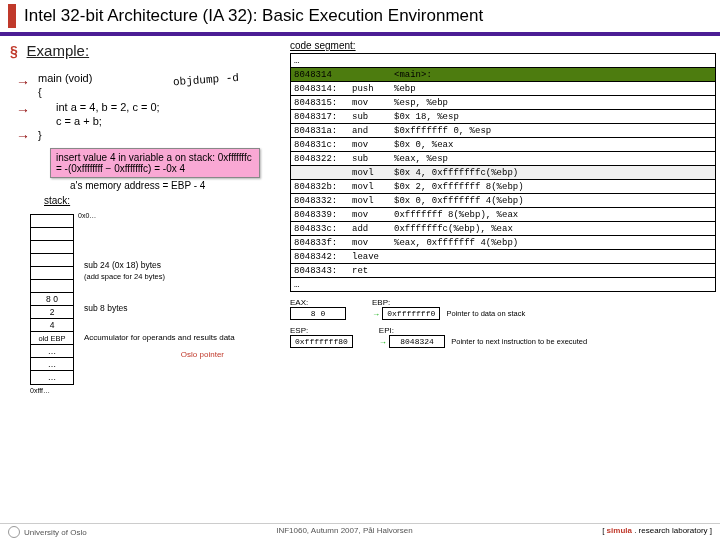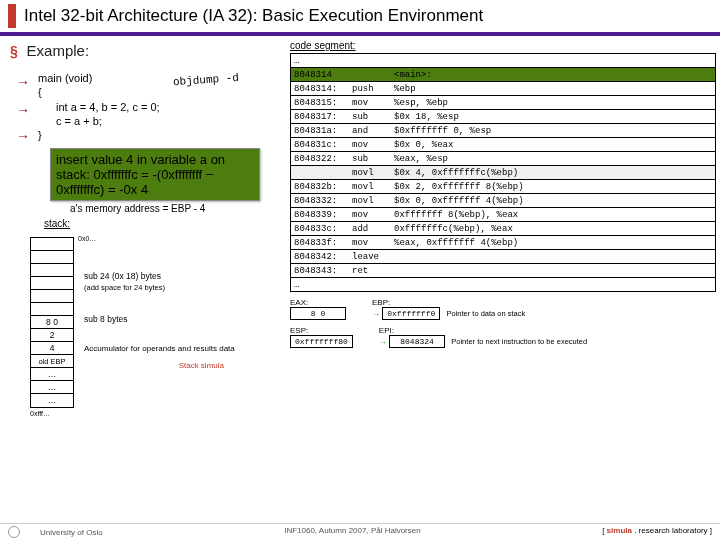--- a/index.html
+++ b/index.html
@@ -4,25 +4,25 @@
 <style>
   * { margin: 0; padding: 0; box-sizing: border-box; }
   body { font-family: Arial, sans-serif; font-size: 10px; width: 720px; height: 540px; background: #fff; position: relative; overflow: hidden; }
   .title-bar { display: flex; align-items: center; padding: 4px 8px; border-bottom: 4px solid #4c1d95; }
   .red-block { width: 8px; height: 24px; background: #c0392b; margin-right: 8px; }
   .title { font-size: 17px; font-weight: normal; color: #000; }
   .main { display: flex; position: relative; }
   .left { width: 290px; padding: 6px 4px 0 10px; position: relative; }
   .right { flex: 1; padding: 4px 4px 0 0; }
   .bullet { color: #c0392b; font-size: 14px; font-weight: bold; margin-right: 6px; }
-  .example-lbl { font-size: 15px; color: #222; }
+  .example-lbl { font-size: 15px; color: #222; text-decoration: underline; }
   .code-snip { margin: 12px 0 0 28px; font-size: 11px; color: #000; font-family: Arial; line-height: 1.3; position: relative; }
   .arrow-right { position: absolute; color: #8b0000; font-size: 14px; }
   .objdump { position: absolute; left: 135px; top: 2px; font-family: 'Courier New', monospace; font-size: 11px; transform: rotate(-4deg); }
-  .note-box { background: #4d7c0f; border: 1px solid #888; padding: 3px 5px; font-size: 13px; margin: 6px 0 2px 40px; width: 210px; box-shadow: 1px 1px 2px rgba(0,0,0,0.3); }
+  .note-box { background: #f9a8d4; border: 1px solid #888; padding: 3px 5px; font-size: 10px; margin: 6px 0 2px 40px; width: 210px; box-shadow: 1px 1px 2px rgba(0,0,0,0.3); }
   .note-small { font-size: 10px; margin-left: 60px; margin-top: 2px; }
   .stack-lbl { font-size: 10px; text-decoration: underline; margin: 4px 0 0 6px; padding-left: 28px; }
   .stack-area { position: relative; margin-left: 20px; }
   .hex-top { position: absolute; left: 48px; top: -2px; font-size: 7px; }
   .stack-col { border: 1px solid #000; width: 44px; margin-top: 8px; }
   .stack-cell { border-bottom: 1px solid #000; height: 13px; font-size: 8.5px; text-align: center; line-height: 13px; }
   .stack-cell:last-child { border-bottom: none; }
   .stack-notes { position: absolute; left: 54px; top: 20px; font-size: 8.5px; }
   .stack-notes div { margin-bottom: 2px; }
   .hex-bot { font-size: 7px; margin-left: 0; margin-top: 2px; }
@@ -34,21 +34,21 @@
   .cs-op { width: 42px; padding: 1.5px 3px; }
   .cs-arg { flex: 1; padding: 1.5px 3px; }
   .cs-header { background: #4d7c0f; }
   .cs-hl { background: #f0f0f0; }
   .regs { display: flex; margin-top: 6px; gap: 26px; font-size: 8px; align-items: center; }
   .reg-group { }
   .reg-lbl { font-size: 8px; }
   .reg-box { border: 1px solid #000; padding: 1px 4px; font-family: 'Courier New', monospace; font-size: 8px; min-width: 56px; text-align: center; display: inline-block; }
   .reg-desc { font-size: 7.5px; margin-left: 4px; }
   .footer { position: absolute; bottom: 2px; left: 0; right: 0; display: flex; justify-content: space-between; padding: 0 8px; font-size: 8px; color: #555; border-top: 1px solid #ccc; padding-top: 2px; }
-  .footer-left { display: flex; align-items: center; gap: 20px; }
+  .footer-left { display: flex; align-items: center; gap: 4px; }
   .logo-circle { width: 12px; height: 12px; border: 1px solid #999; border-radius: 50%; display: inline-block; }
   .simula { color: #000; }
   .simula b { color: #c0392b; }
   .green-arrow { color: #0a0; }
 </style>
 </head>
 <body>
 
 <div class="title-bar">
   <div class="red-block"></div>
@@ -89,25 +89,25 @@
         <div class="stack-cell"></div>
         <div class="stack-cell">8 0</div>
         <div class="stack-cell">2</div>
         <div class="stack-cell">4</div>
         <div class="stack-cell" style="font-size:7.5px">old EBP</div>
         <div class="stack-cell">…</div>
         <div class="stack-cell">…</div>
         <div class="stack-cell">…</div>
       </div>
       <div class="stack-notes">
-        <div style="margin-top:14px">sub 24 (0x 18) bytes</div>
+        <div style="margin-top:26px">sub 24 (0x 18) bytes</div>
         <div style="font-size:7.5px">(add space for 24 bytes)</div>
         <div style="margin-top:22px">sub 8 bytes</div>
         <div style="margin-top:20px;font-size:8px">Accumulator for operands and results data</div>
-        <div style="margin-top:8px;font-size:8px;color:#c0392b;text-align:right;width:140px">Stack simula</div>
+        <div style="margin-top:8px;font-size:8px;color:#c0392b;text-align:right;width:140px">Oslo pointer</div>
       </div>
       <div class="hex-bot">0xfff…</div>
     </div>
   </div>
 
   <div class="right">
     <div class="cs-label">code segment:</div>
     <div class="cs-table" id="cs-table">
         <div class="cs-row">
           <div class="cs-addr">…</div>

